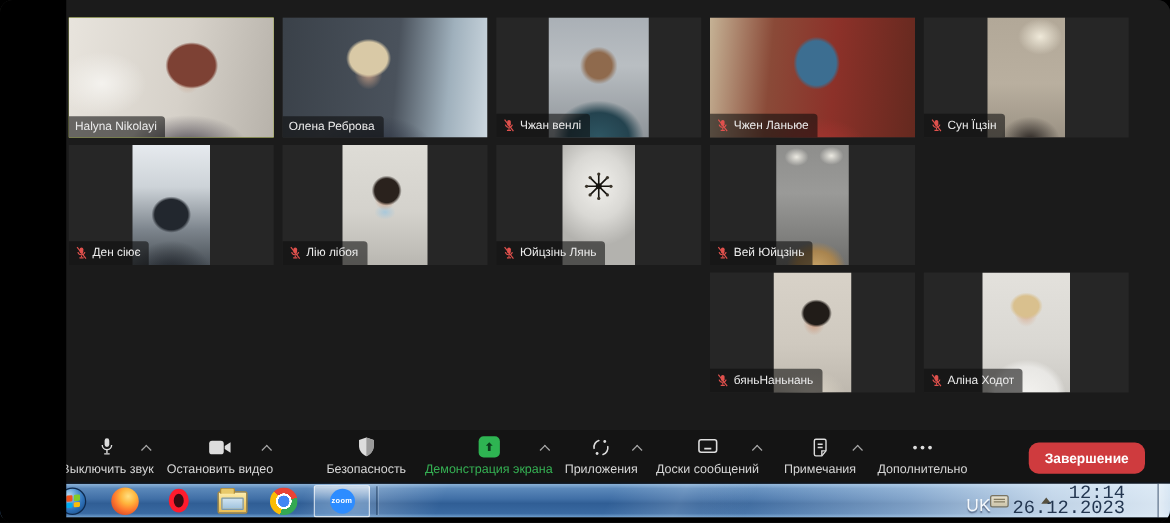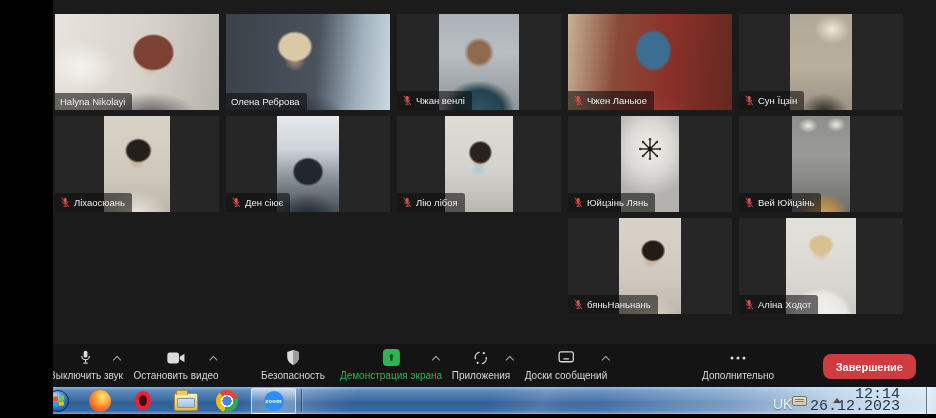--- a/index.html
+++ b/index.html
@@ -1,17 +1,17 @@
 <!DOCTYPE html>
 <html style="--active_speaker_border: #c0d149; --mute_icon_red: #e0514d; --share_accent_green: #35b053; --share_icon_green: #2eb452; --end_button_red: #cf3b3e; --zoom_icon_blue: #2d8cff;"><head>
 <meta charset="utf-8">
 <style>
   html,body{margin:0;padding:0;background:#000;}
   .stage{position:relative;width:936px;height:418px;overflow:hidden;background:#1b1b1b;
-         font-family:"Liberation Sans",sans-serif;-webkit-font-smoothing:antialiased;}
+         font-family:"Liberation Sans",sans-serif;border-radius:10px;-webkit-font-smoothing:antialiased;}
 
   
   .zoom-window{position:absolute;left:0;top:0;width:936px;height:386px;background:#1b1b1b;z-index:10;}
 
   .grid{position:absolute;left:55px;top:14px;width:848px;display:flex;flex-direction:column;gap:6px;}
   .vrow{display:flex;gap:7px;}
   .vrow.centered{justify-content:flex-end;}
   .tile{position:relative;width:164px;height:96px;background:#262626;overflow:hidden;flex:0 0 auto;}
   .tile.active{outline:2px solid var(--active_speaker_border,#c0d149);outline-offset:-2px;}
   .video{position:absolute;top:0;bottom:0;left:50%;transform:translateX(-50%);width:100%;filter:blur(.5px);}
@@ -215,35 +215,20 @@
                   <line x1="8.5" y1="22" x2="16.5" y2="22"></line>
                   <line x1="4" y1="1.5" x2="21" y2="23.5"></line>
                 </g>
               </svg>
               <span>Сун Їцзін</span>
             </div>
           </div>
         </div>
       <div class="vrow">
           <div class="tile">
-            <div class="video v6"></div>
-            <div class="name-label">
-              <svg width="10" height="11" viewBox="0 0 24 26">
-                <rect x="9" y="2" width="7" height="12" rx="3.5" fill="currentColor"></rect>
-                <g fill="none" stroke="currentColor" stroke-width="2.2">
-                  <path d="M5.5 11a7 7 0 0 0 13.5 0"></path>
-                  <line x1="12.5" y1="17.5" x2="12.5" y2="21"></line>
-                  <line x1="8.5" y1="22" x2="16.5" y2="22"></line>
-                  <line x1="4" y1="1.5" x2="21" y2="23.5"></line>
-                </g>
-              </svg>
-              <span>Ліхаосюань</span>
-            </div>
-          </div>
-          <div class="tile">
             <div class="video v7"></div>
             <div class="name-label">
               <svg width="10" height="11" viewBox="0 0 24 26">
                 <rect x="9" y="2" width="7" height="12" rx="3.5" fill="currentColor"></rect>
                 <g fill="none" stroke="currentColor" stroke-width="2.2">
                   <path d="M5.5 11a7 7 0 0 0 13.5 0"></path>
                   <line x1="12.5" y1="17.5" x2="12.5" y2="21"></line>
                   <line x1="8.5" y1="22" x2="16.5" y2="22"></line>
                   <line x1="4" y1="1.5" x2="21" y2="23.5"></line>
                 </g>
@@ -416,20 +401,32 @@
         <span class="tb-ico">
           <svg width="17" height="15" viewBox="0 0 24 20" fill="none" stroke="#dcdcdc" stroke-width="1.8">
               <rect x="2" y="2" width="20" height="14" rx="2.5"></rect>
               <line x1="8" y1="12" x2="16" y2="12"></line>
             </svg>
         </span>
         <span class="tb-label">Доски сообщений</span>
         <span class="chev" style="left:calc(50% + 37px)"></span>
       </div>
 
+      <div class="tb-btn" style="left:656px">
+        <span class="tb-ico">
+          <svg width="14" height="16" viewBox="0 0 20 24" fill="none" stroke="#dcdcdc" stroke-width="1.7">
+              <path d="M3 4a2 2 0 0 1 2-2h10a2 2 0 0 1 2 2v12l-5 6H5a2 2 0 0 1-2-2z"></path>
+              <line x1="7" y1="8" x2="13" y2="8"></line>
+              <line x1="7" y1="12" x2="13" y2="12"></line>
+              <path d="M17 16h-5v6"></path>
+            </svg>
+        </span>
+        <span class="tb-label">Примечания</span>
+        <span class="chev" style="left:calc(50% + 27px)"></span>
+      </div>
 
       <div class="tb-btn" style="left:738px">
         <span class="tb-ico">
           <svg width="18" height="6" viewBox="0 0 24 8">
               <circle cx="4" cy="4" r="2" fill="#dcdcdc"></circle>
               <circle cx="12" cy="4" r="2" fill="#dcdcdc"></circle>
               <circle cx="20" cy="4" r="2" fill="#dcdcdc"></circle>
             </svg>
         </span>
         <span class="tb-label">Дополнительно</span>

